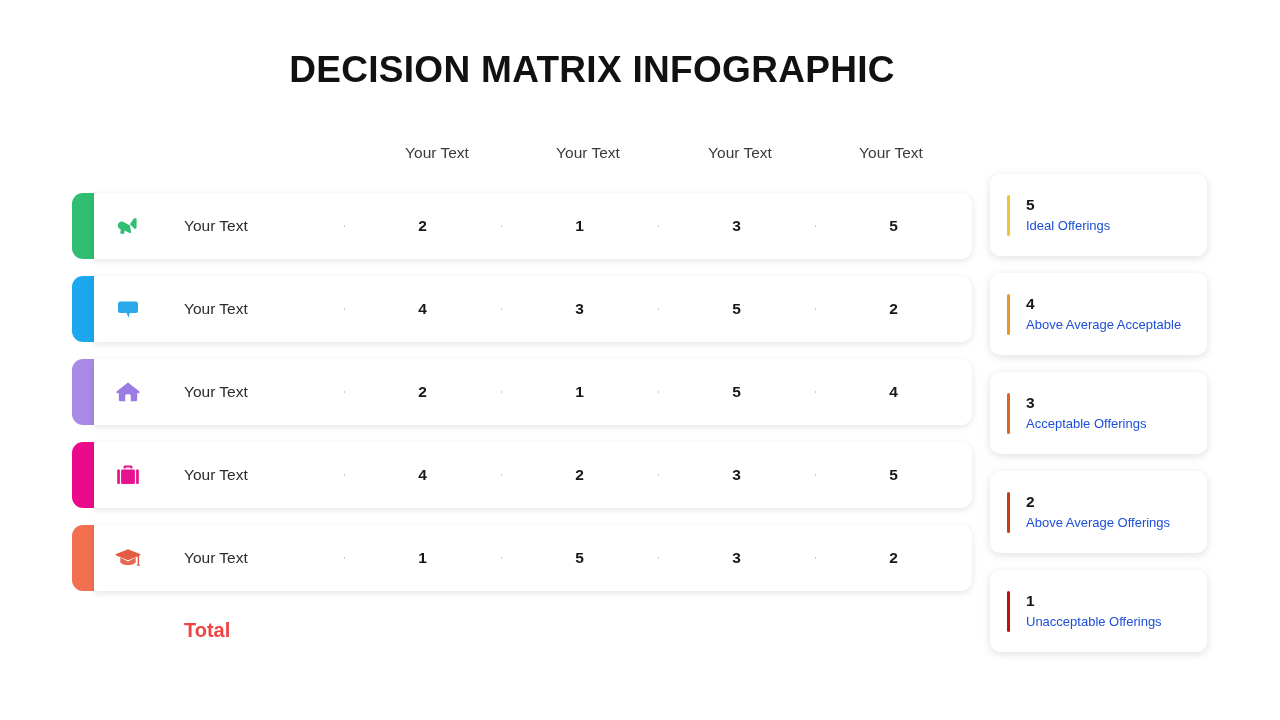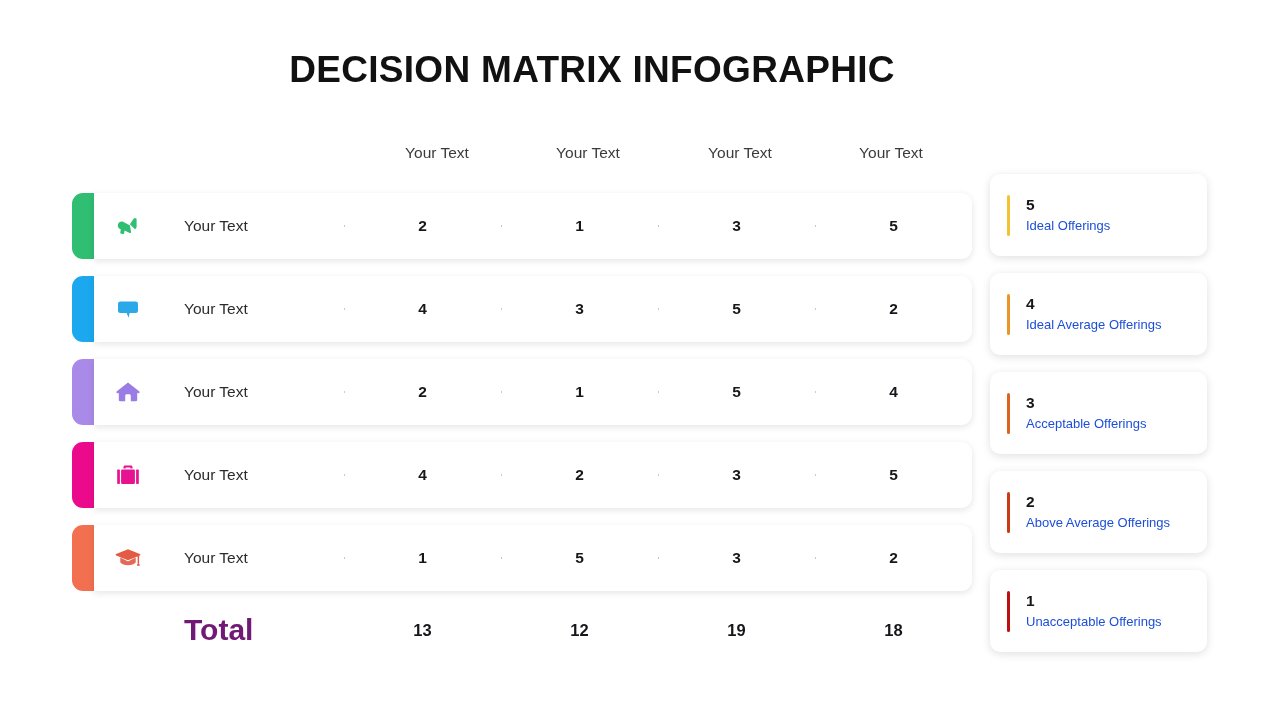--- a/index.html
+++ b/index.html
@@ -138,23 +138,23 @@
     flex: 1 1 auto;
     display: flex;
     align-items: center;
   }
   .total-icon-cell { width: 68px; flex: 0 0 68px; }
   .total-label {
     flex: 0 0 auto;
     width: 182px;
     padding-left: 22px;
     box-sizing: border-box;
-    font-size: 30px;
-    font-weight: 700;
-    color: #701a75;
+    font-size: 20px;
+    font-weight: 700;
+    color: #ef4444;
   }
   .total-cells {
     flex: 1 1 auto;
     display: flex;
   }
   .total-cell {
     flex: 1 1 0;
     text-align: center;
     font-size: 16.5px;
     font-weight: 700;
@@ -326,46 +326,40 @@
       </div>
     </div>
 
   </div>
 
   <div class="total-row">
     <div class="total-spacer-accent"></div>
     <div class="total-body">
       <div class="total-icon-cell"></div>
       <div class="total-label">Total</div>
-      <div class="total-cells">
-        <div class="total-cell">13</div>
-        <div class="total-cell">12</div>
-        <div class="total-cell">19</div>
-        <div class="total-cell">18</div>
-      </div>
     </div>
   </div>
 
 </div>
 
 <div class="legend">
 
   <div class="legend-card">
     <div class="legend-bar" style="background:#F2C230;"></div>
     <div class="legend-text">
       <div class="legend-score">5</div>
       <div class="legend-label">Ideal Offerings</div>
     </div>
   </div>
 
   <div class="legend-card">
     <div class="legend-bar" style="background:#EA9527;"></div>
     <div class="legend-text">
       <div class="legend-score">4</div>
-      <div class="legend-label">Ideal Average Offerings</div>
+      <div class="legend-label">Above Average Acceptable</div>
     </div>
   </div>
 
   <div class="legend-card">
     <div class="legend-bar" style="background:#DC6420;"></div>
     <div class="legend-text">
       <div class="legend-score">3</div>
       <div class="legend-label">Acceptable Offerings</div>
     </div>
   </div>

